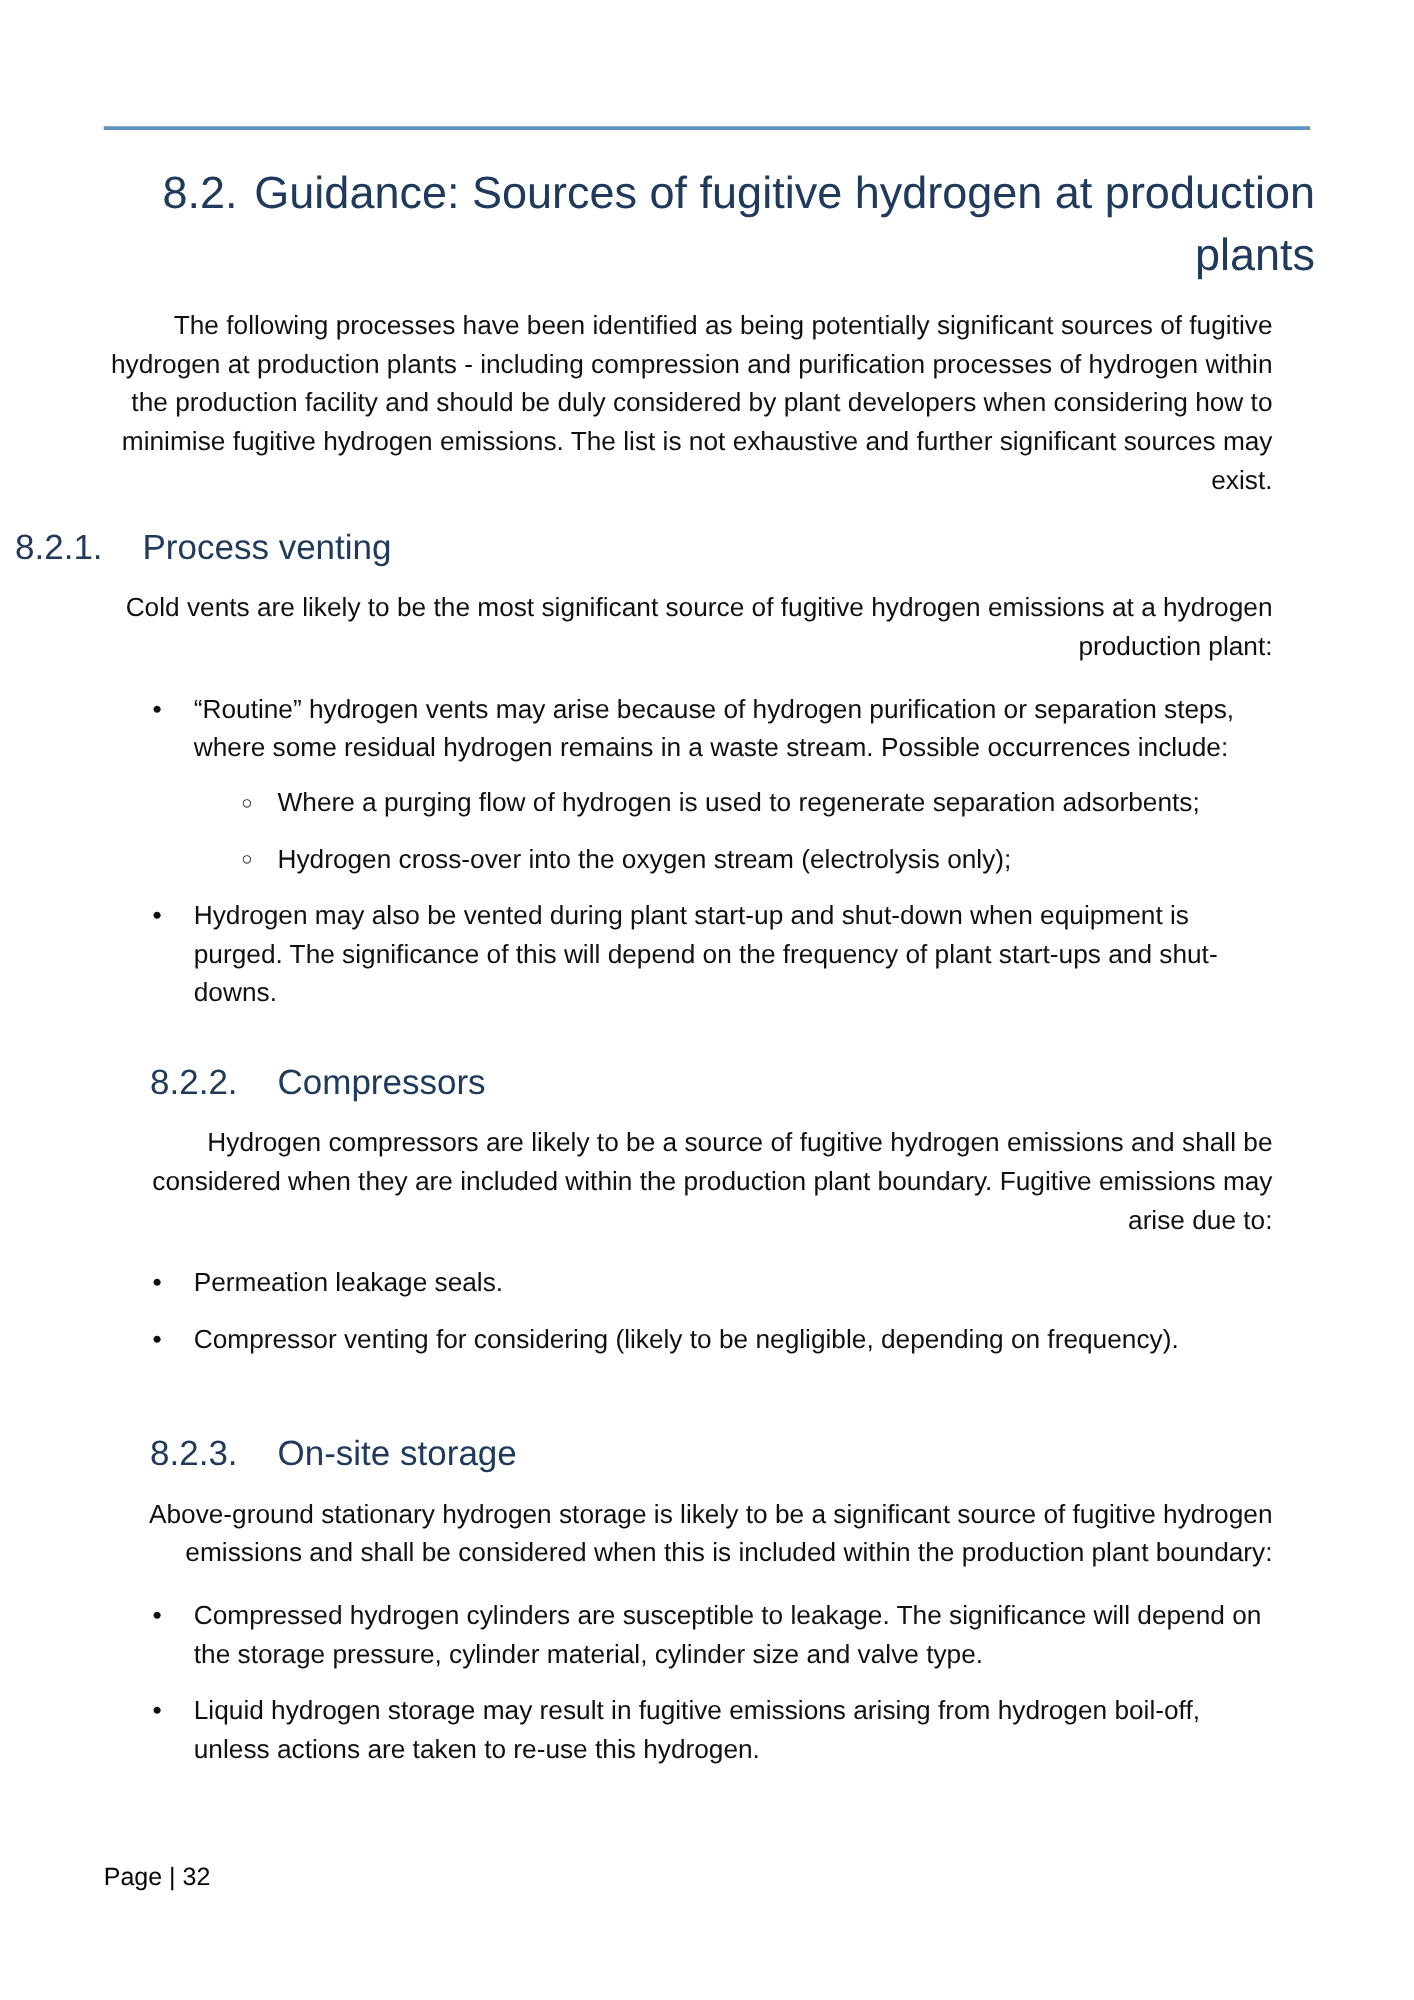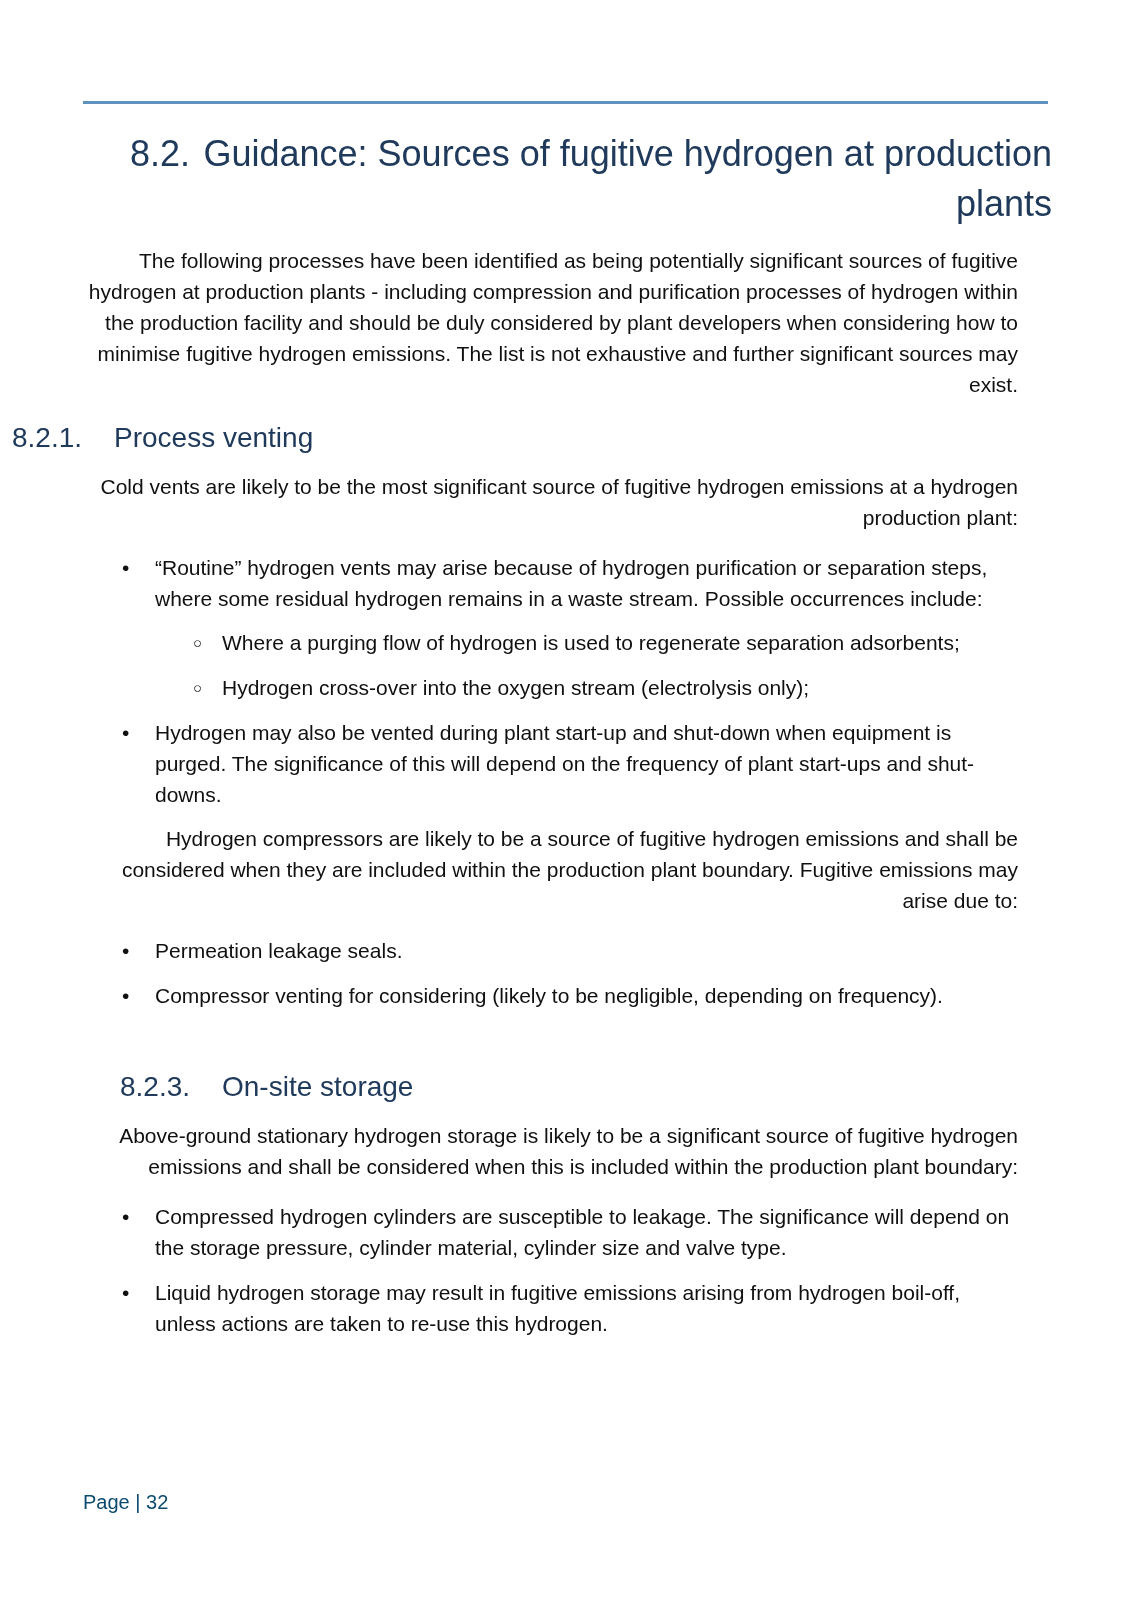--- a/index.html
+++ b/index.html
@@ -68,21 +68,21 @@
   .mt-h2b     { margin-top: 36px; }
   .mt-h2c     { margin-top: 56px; }
   .mt-list    { margin-top: 19px; }
   .mt-item    { margin-top: 14px; }
   .mt-sub     { margin-top: 13px; }
   .footer {
     position: absolute;
     left: 83px;
     top: 1491px;
     font-size: 20px;
-    color: #0c4a6e;
+    color: #000000;
   }
 </style>
 </head>
 <body>
 
 <div class="page">
 
   <div class="rule"></div>
 
   <h1>
@@ -112,20 +112,24 @@
   <div class="subbullet mt-item">
     <span class="s-marker">○</span>
     <span class="s-text">Hydrogen cross-over into the oxygen stream (electrolysis only);</span>
   </div>
 
   <div class="bullet mt-item">
     <span class="b-marker">•</span>
     <span class="b-text">Hydrogen may also be vented during plant start-up and shut-down when equipment is purged. The significance of this will depend on the frequency of plant start-ups and shut-downs.</span>
   </div>
 
+  <h2 class="mt-h2b">
+    <span class="h2-num">8.2.2.</span>
+    <span class="h2-text">Compressors</span>
+  </h2>
 
   <p class="body">Hydrogen compressors are likely to be a source of fugitive hydrogen emissions and shall be considered when they are included within the production plant boundary. Fugitive emissions may arise due to:</p>
 
   <div class="bullet mt-list">
     <span class="b-marker">•</span>
     <span class="b-text">Permeation leakage seals.</span>
   </div>
 
   <div class="bullet mt-item">
     <span class="b-marker">•</span>

